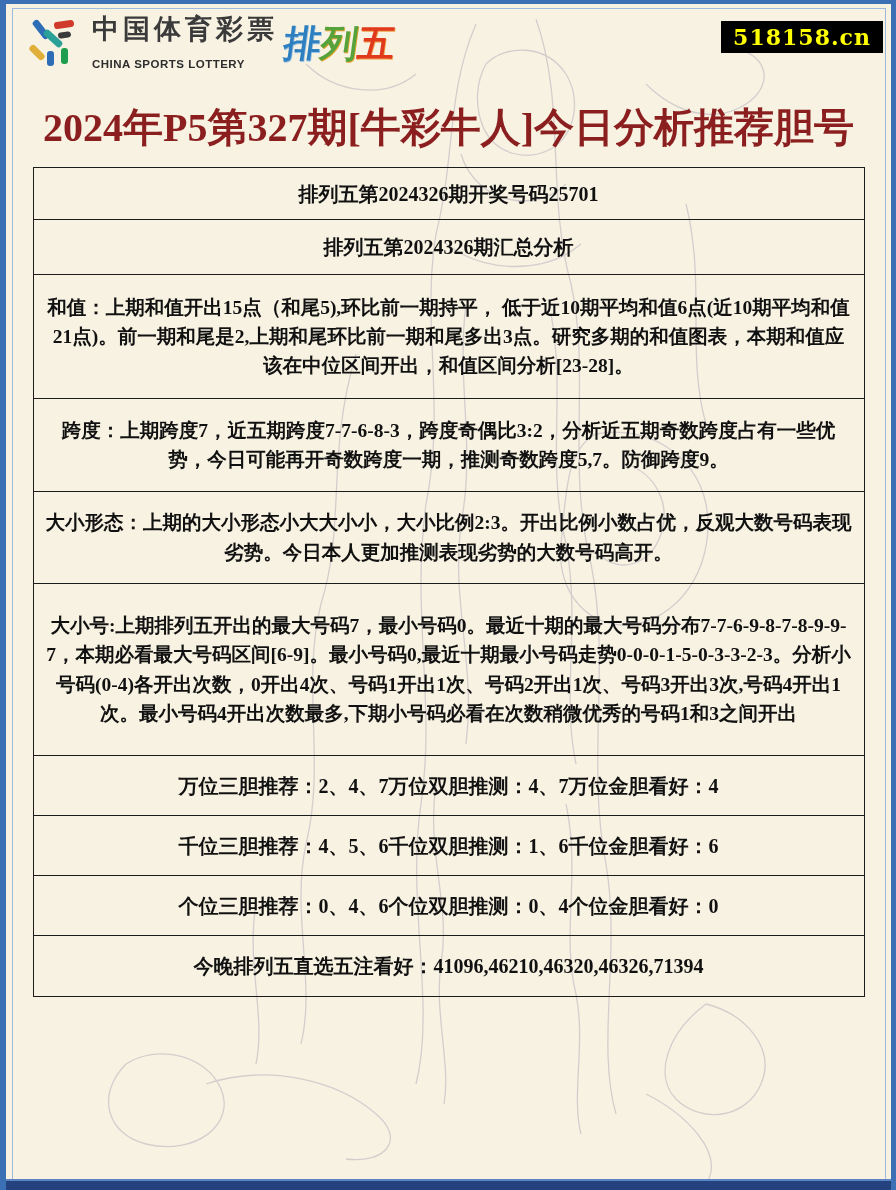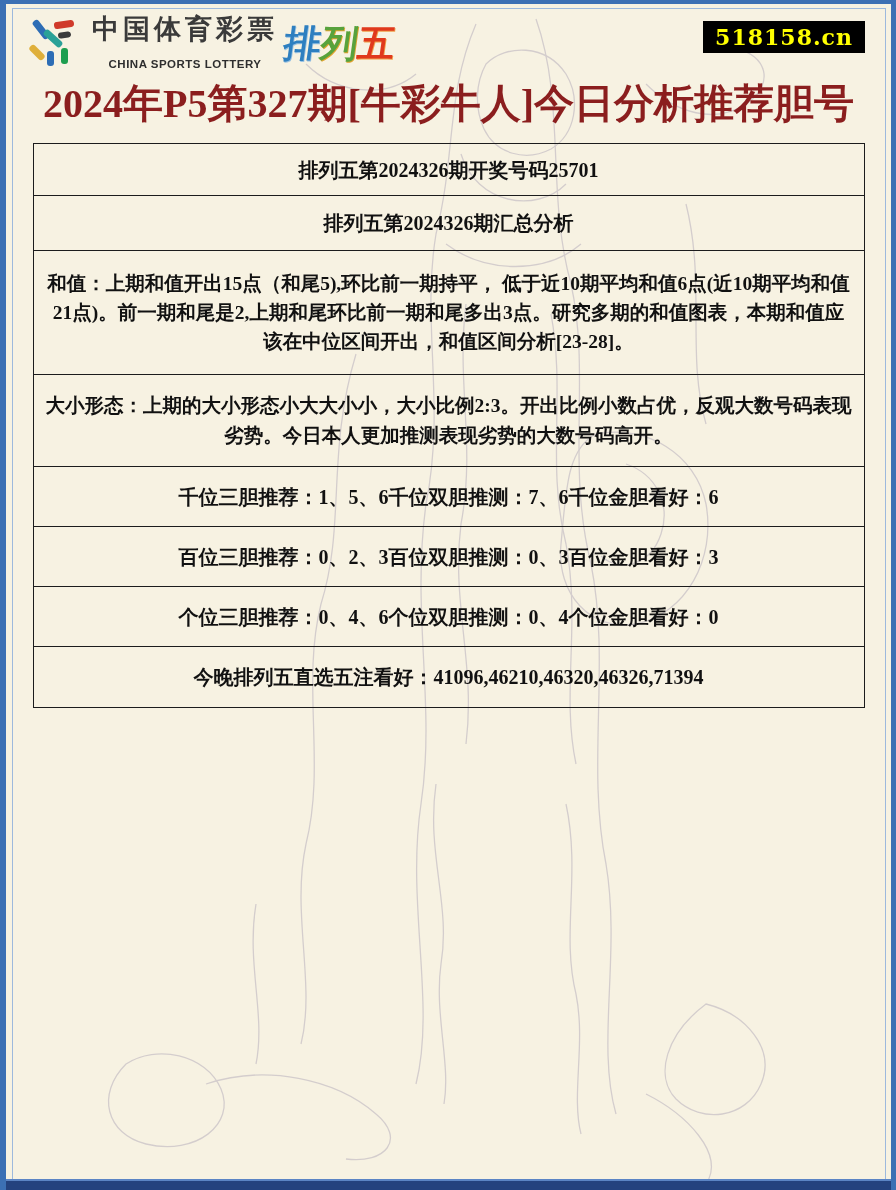--- a/index.html
+++ b/index.html
@@ -25,39 +25,39 @@
     position:absolute;left:0;right:0;bottom:0;height:9px;
     background:#24427e;border-top:2px solid #5b84c4;
   }
   
   .watermark{position:absolute;left:0;top:0;width:896px;height:1190px;z-index:0;}
   
   .header{position:relative;z-index:2;height:72px;}
   .logo{position:absolute;left:22px;top:12px;display:flex;align-items:center;}
   .sticks{position:relative;width:54px;height:50px;margin-right:10px;}
   .stick{position:absolute;border-radius:3px;}
-  .brand{line-height:1;text-align:center;}
+  .brand{line-height:1;}
   .brand-cn{font-size:27px;color:#3a3a3a;letter-spacing:4px;font-weight:600;
     font-family:"Liberation Sans","DejaVu Sans",sans-serif;}
   .brand-en{font-size:11.5px;color:#2e2e2e;font-weight:bold;letter-spacing:0.5px;
     font-family:"Liberation Sans","DejaVu Sans",sans-serif;margin-top:16px;}
   .game-logo{display:flex;margin-left:6px;transform:skewX(-8deg);
     font-family:"Liberation Sans","DejaVu Sans",sans-serif;
     font-size:37px;font-weight:bold;line-height:1;}
   .gc0{color:#2e7fc0;text-shadow:1px 1px 0 #9cc3e2;}
   .gc1{color:#58a23c;text-shadow:1px 1px 0 #e0a32e;}
   .gc2{color:#e0391c;text-shadow:1px 1px 0 #f0a04b;}
   .site-badge{
-    position:absolute;right:26px;top:17px;background:#000;color:#ffff00;
+    position:absolute;right:8px;top:17px;background:#000;color:#ffff00;
     font-size:22px;font-weight:bold;padding:3px 12px;letter-spacing:1px;
     font-family:"DejaVu Serif","Liberation Serif",serif;
   }
   
   .page-title{
-    position:relative;z-index:2;text-align:center;margin-top:0;
+    position:relative;z-index:2;text-align:center;margin-top:24px;
     font-size:40px;font-weight:bold;color:#8b1e1e;letter-spacing:0px;
     white-space:nowrap;
   }
   
   .analysis-table{
     position:relative;z-index:1;width:832px;margin:12px auto 0 auto;
     border:1px solid #1c1c1c;box-sizing:border-box;
     color:#111;
   }
   .t-row{
@@ -123,22 +123,24 @@
     </div>
     <div class="site-badge">518158.cn</div>
   </div>
 
   <div class="page-title">2024年P5第327期[牛彩牛人]今日分析推荐胆号</div>
 
   <div class="analysis-table">
     <div class="t-row t-center h53">排列五第2024326期开奖号码25701</div>
     <div class="t-row t-center h55">排列五第2024326期汇总分析</div>
     <div class="t-row t-left  h124">和值：上期和值开出15点（和尾5),环比前一期持平， 低于近10期平均和值6点(近10期平均和值21点)。前一期和尾是2,上期和尾环比前一期和尾多出3点。研究多期的和值图表，本期和值应该在中位区间开出，和值区间分析[23-28]。</div>
+    <div class="t-row t-left  h93">跨度：上期跨度7，近五期跨度7-7-6-8-3，跨度奇偶比3:2，分析近五期奇数跨度占有一些优势，今日可能再开奇数跨度一期，推测奇数跨度5,7。防御跨度9。</div>
     <div class="t-row t-left  h92">大小形态：上期的大小形态小大大小小，大小比例2:3。开出比例小数占优，反观大数号码表现劣势。今日本人更加推测表现劣势的大数号码高开。</div>
-    <div class="t-row t-center h60">千位三胆推荐：1、5、6千位双胆推测：7、6千位金胆看好：6</div>
-    <div class="t-row t-center h60">百位三胆推荐：0、2、3百位双胆推测：0、3百位金胆看好：3</div>
+    <div class="t-row t-left  h172">大小号:上期排列五开出的最大号码7，最小号码0。最近十期的最大号码分布7-7-6-9-8-7-8-9-9-7，本期必看最大号码区间[6-9]。最小号码0,最近十期最小号码走势0-0-0-1-5-0-3-3-2-3。分析小号码(0-4)各开出次数，0开出4次、号码1开出1次、号码2开出1次、号码3开出3次,号码4开出1次。最小号码4开出次数最多,下期小号码必看在次数稍微优秀的号码1和3之间开出</div>
+    <div class="t-row t-center h60">万位三胆推荐：2、4、7万位双胆推测：4、7万位金胆看好：4</div>
+    <div class="t-row t-center h60">千位三胆推荐：4、5、6千位双胆推测：1、6千位金胆看好：6</div>
     <div class="t-row t-center h60">个位三胆推荐：0、4、6个位双胆推测：0、4个位金胆看好：0</div>
     <div class="t-row t-center h60">今晚排列五直选五注看好：41096,46210,46320,46326,71394</div>
   </div>
 
   <div class="inner-frame-line"></div>
   <div class="bottom-bar"></div>
 </div>
 
 </body></html>

